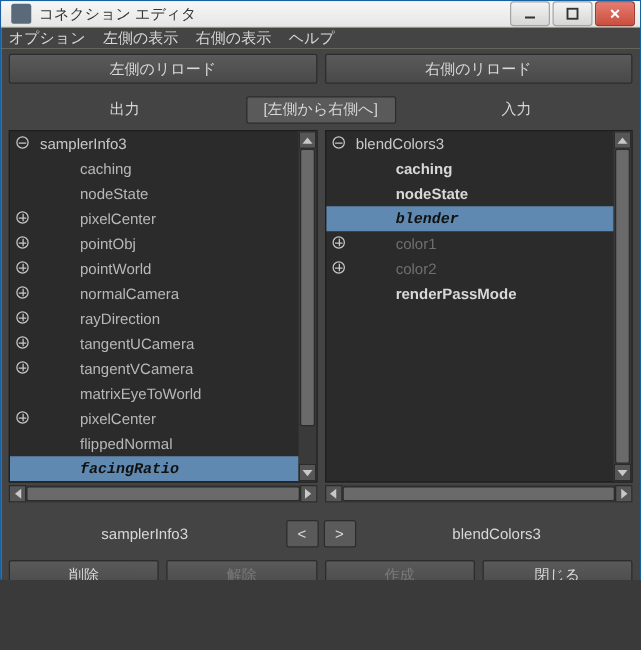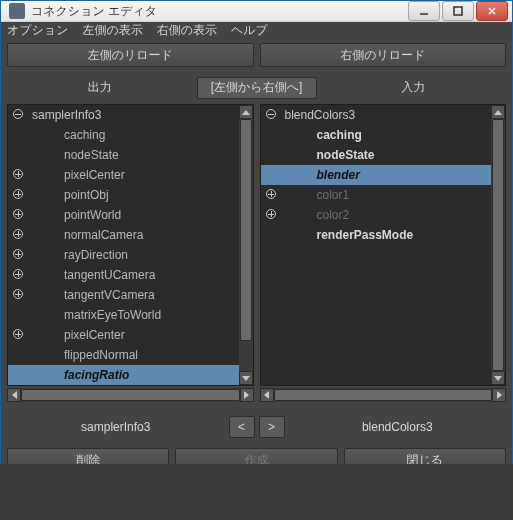--- a/index.html
+++ b/index.html
@@ -46,21 +46,21 @@
   }
   .tree { flex:1; overflow:hidden; }
   .row { display:flex; align-items:center; height:20px; }
   .row .exp { width:20px; text-align:center; color:#c8c8c8; }
   .row .txt { flex:1; padding-left:10px; color:#b8b8b8; }
   .row.root .txt { color:#c8c8c8; padding-left:4px; }
   .row.bold .txt { font-weight:bold; color:#d8d8d8; }
   .row.muted .txt { color:#6f6f6f; }
   .row.sel { background:#5f89b0; }
   .row.sel .txt { color:#111; font-style:italic; font-weight:bold; }
-  .row.ital .txt { font-style:italic; }
+  .row.ital .txt { font-style:italic;font-family:Liberation Mono, monospace; }
   .pad1 .txt { padding-left:36px; }
   
   .vsb { width:14px; background:#3a3a3a; display:flex;flex-direction:column; }
   .vsb .arrow { height:14px; background:#565656; border:1px solid #2b2b2b; display:flex;align-items:center;justify-content:center; }
   .vsb .track { flex:1; background:#3a3a3a; position:relative; }
   .vsb .thumb { position:absolute; left:1px; right:1px; background:#6a6a6a; border:1px solid #2b2b2b; border-radius:2px; }
   .hsb-row { display:flex; gap:6px; margin-top:2px; }
   .hsb { flex:1; height:14px; background:#3a3a3a; display:flex; }
   .hsb .arrow { width:14px; background:#565656; border:1px solid #2b2b2b; display:flex;align-items:center;justify-content:center; }
   .hsb .track { flex:1; background:#3a3a3a; position:relative; }
@@ -274,18 +274,19 @@
 
     <div class="midnav">
       <div class="lbl">samplerInfo3</div>
       <div class="navbtn">&lt;</div>
       <div class="navbtn">&gt;</div>
       <div class="lbl">blendColors3</div>
     </div>
 
     <div class="btnrow">
       <div class="btn">削除</div>
+      <div class="btn disabled">解除</div>
       <div class="btn disabled">作成</div>
       <div class="btn">閉じる</div>
     </div>
 
   </div>
 </div>
 
 </body></html>

